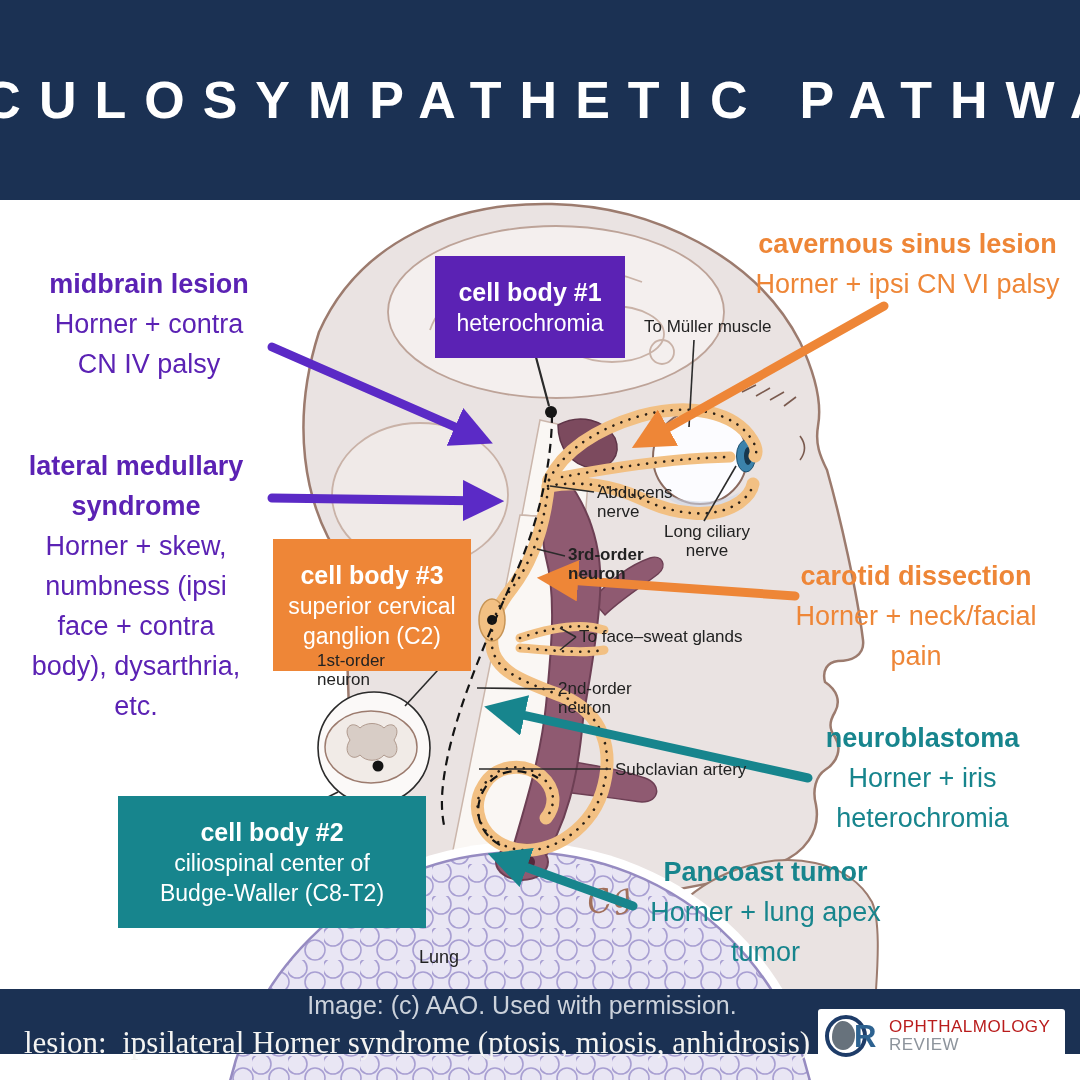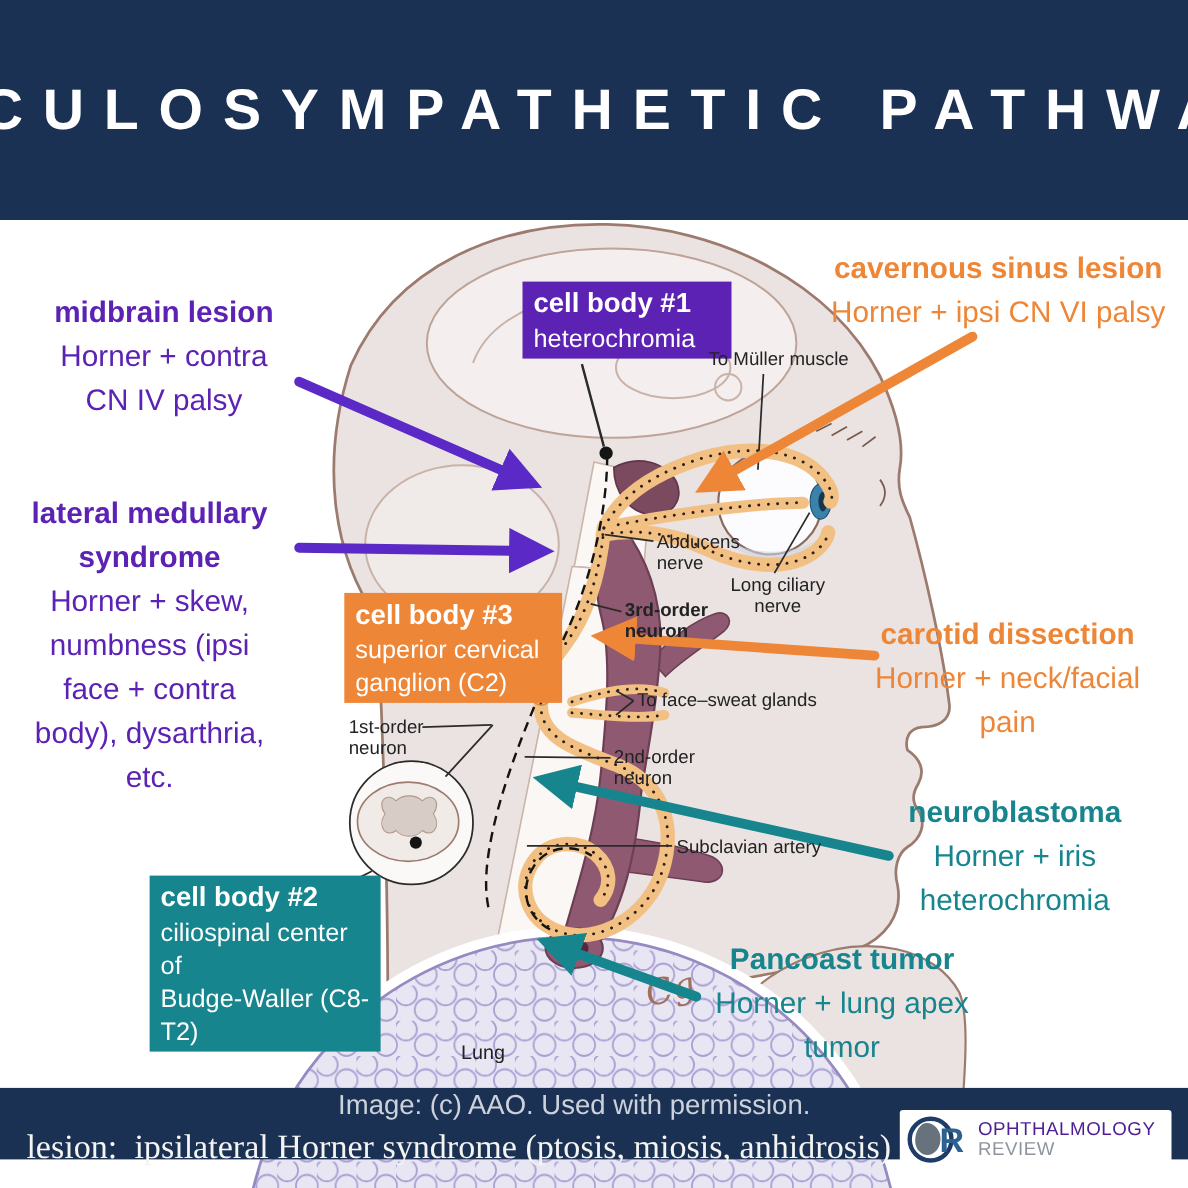--- a/index.html
+++ b/index.html
@@ -22,26 +22,26 @@
   .c-purple{color:var(--purple);}
   .c-orange{color:var(--orange);}
   .c-teal{color:var(--teal);}
   #note-midbrain{left:18px;top:264px;width:262px;}
   #note-latmed{left:2px;top:446px;width:268px;}
   #note-cavernous{left:735px;top:224px;width:345px;}
   #note-carotid{left:766px;top:556px;width:300px;}
   #note-neuro{left:770px;top:718px;width:305px;}
   #note-pancoast{left:628px;top:852px;width:275px;}
   
-  .cbox{position:absolute;color:#fff;text-align:left;padding:4px 10px;box-sizing:border-box;z-index:2;margin-left:40px;}
+  .cbox{position:absolute;color:#fff;text-align:center;padding:20px 10px;box-sizing:border-box;z-index:2;}
   .cbox .bt{font-weight:bold;font-size:25px;line-height:32px;}
   .cbox .bb{font-size:23px;line-height:30px;white-space:pre-line;}
   #box1{left:435px;top:256px;width:190px;background:var(--purple);}
   #box3{left:273px;top:539px;width:198px;background:var(--orange);}
-  #box2{left:96px;top:796px;width:210px;background:var(--teal);}
+  #box2{left:118px;top:796px;width:308px;background:var(--teal);}
   
   .anat{position:absolute;font-size:17px;line-height:19px;color:var(--ink);white-space:pre-line;z-index:2;}
   #an-muller{left:644px;top:317px;}
   #an-abducens{left:597px;top:483px;}
   #an-longciliary{left:648px;top:522px;width:118px;text-align:center;}
   #an-3rd{left:568px;top:545px;font-weight:bold;}
   #an-sweat{left:579px;top:627px;}
   #an-1st{left:317px;top:651px;}
   #an-2nd{left:558px;top:679px;}
   #an-subclavian{left:615px;top:760px;}
@@ -53,21 +53,21 @@
           color:#f4f4f2;white-space:pre;}
   .logo{position:absolute;left:818px;top:20px;width:247px;height:53px;background:#fff;border-radius:3px;
         display:flex;align-items:center;padding-left:7px;box-sizing:border-box;}
   .logo-mark{position:relative;width:64px;height:46px;flex:0 0 auto;}
   .logo-circle{position:absolute;left:0;top:2px;width:42px;height:42px;border:4px solid #1e3c68;
                border-radius:50%;box-sizing:border-box;background:#fff;overflow:hidden;}
   .logo-bean{position:absolute;left:3px;top:2px;width:23px;height:29px;background:#67727c;
              border-radius:46% 54% 52% 48% / 55% 50% 50% 45%;}
   .logo-r{position:absolute;left:29px;top:6px;font-size:31px;font-weight:bold;color:#2d6290;}
   .logo-text{line-height:18px;letter-spacing:.5px;white-space:nowrap;}
-  .lt1{color:#4c1d95;font-size:17px;}
+  .lt1{color:#b91c1c;font-size:17px;}
   .lt2{color:#8d949c;font-size:17px;}
 </style>
 </head>
 <body>
 
 <div class="canvas">
 
   <div class="header">
     <div class="title-line">OCULOSYMPATHETIC</div>
     <div class="title-line">PATHWAY</div>

